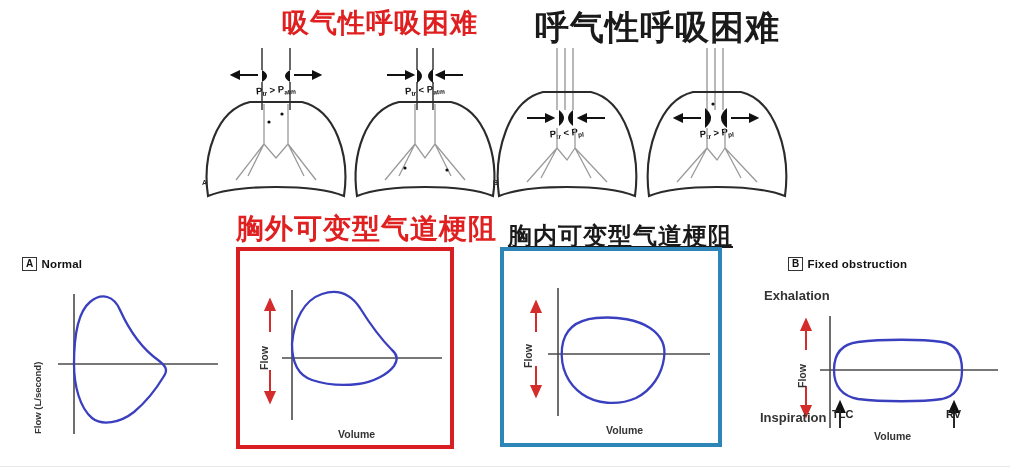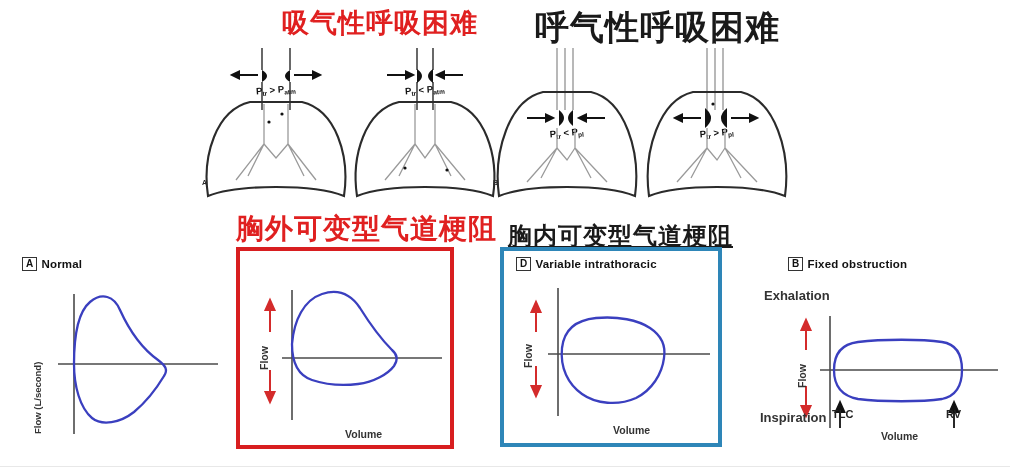--- a/index.html
+++ b/index.html
@@ -47,21 +47,21 @@
     color:#111;font-family:"Liberation Sans",sans-serif;letter-spacing:.2px;
   }
   .tagbox{
     display:inline-block;border:1.4px solid #333;padding:0px 3px 0px 3px;
     font-weight:bold;font-size:10px;line-height:12px;margin-right:4px;
     vertical-align:1px;font-family:"Liberation Sans",sans-serif;
   }
 
   .axis-label-x{
     position:absolute;font-size:10.5px;font-weight:bold;color:#333;
-    white-space:nowrap;font-family:"Liberation Sans",sans-serif;margin-left:7px;
+    white-space:nowrap;font-family:"Liberation Sans",sans-serif;
   }
   .axis-label-y{
     position:absolute;font-size:10.5px;font-weight:bold;color:#333;
     white-space:nowrap;transform-origin:0 0;transform:rotate(-90deg);
     font-family:"Liberation Sans",sans-serif;
   }
   .axis-label-y.small{font-size:9.5px;}
   .side-note{
     position:absolute;font-size:13px;font-weight:bold;color:#333;
     white-space:nowrap;font-family:"Liberation Sans",sans-serif;
@@ -256,23 +256,20 @@
              C54 102 46 92 46 70 Z" fill="none" stroke="#3a3fbf" stroke-width="2.3" stroke-linejoin="round"></path>
   </svg>
 
   <div class="axis-label-y" style="left:12px;top:118px;">Flow</div>
 
   <div class="axis-label-x" style="left:92px;top:176px;">Volume</div>
 </div>
 
 <div class="panel" style="left:510px;top:252px;width:205px;height:192px;">
 
-  <div class="panel-title" style="left:6px;top:5px;">
-    <span class="tagbox">D</span><span>Variable intrathoracic</span>
-  </div>
 
   <svg width="205" height="152" style="position:absolute;left:0;top:22px;">
     <g stroke="#d42b2b" stroke-width="2" fill="#d42b2b">
       <line x1="26" y1="36" x2="26" y2="58"></line>
       <polygon points="26,28 21.5,38 30.5,38"></polygon>
       <line x1="26" y1="92" x2="26" y2="114"></line>
       <polygon points="26,122 21.5,112 30.5,112"></polygon>
     </g>
     <line x1="48" y1="14" x2="48" y2="142" stroke="#4a4a4a" stroke-width="1.6"></line>
     <line x1="38" y1="80" x2="200" y2="80" stroke="#4a4a4a" stroke-width="1.6"></line>

